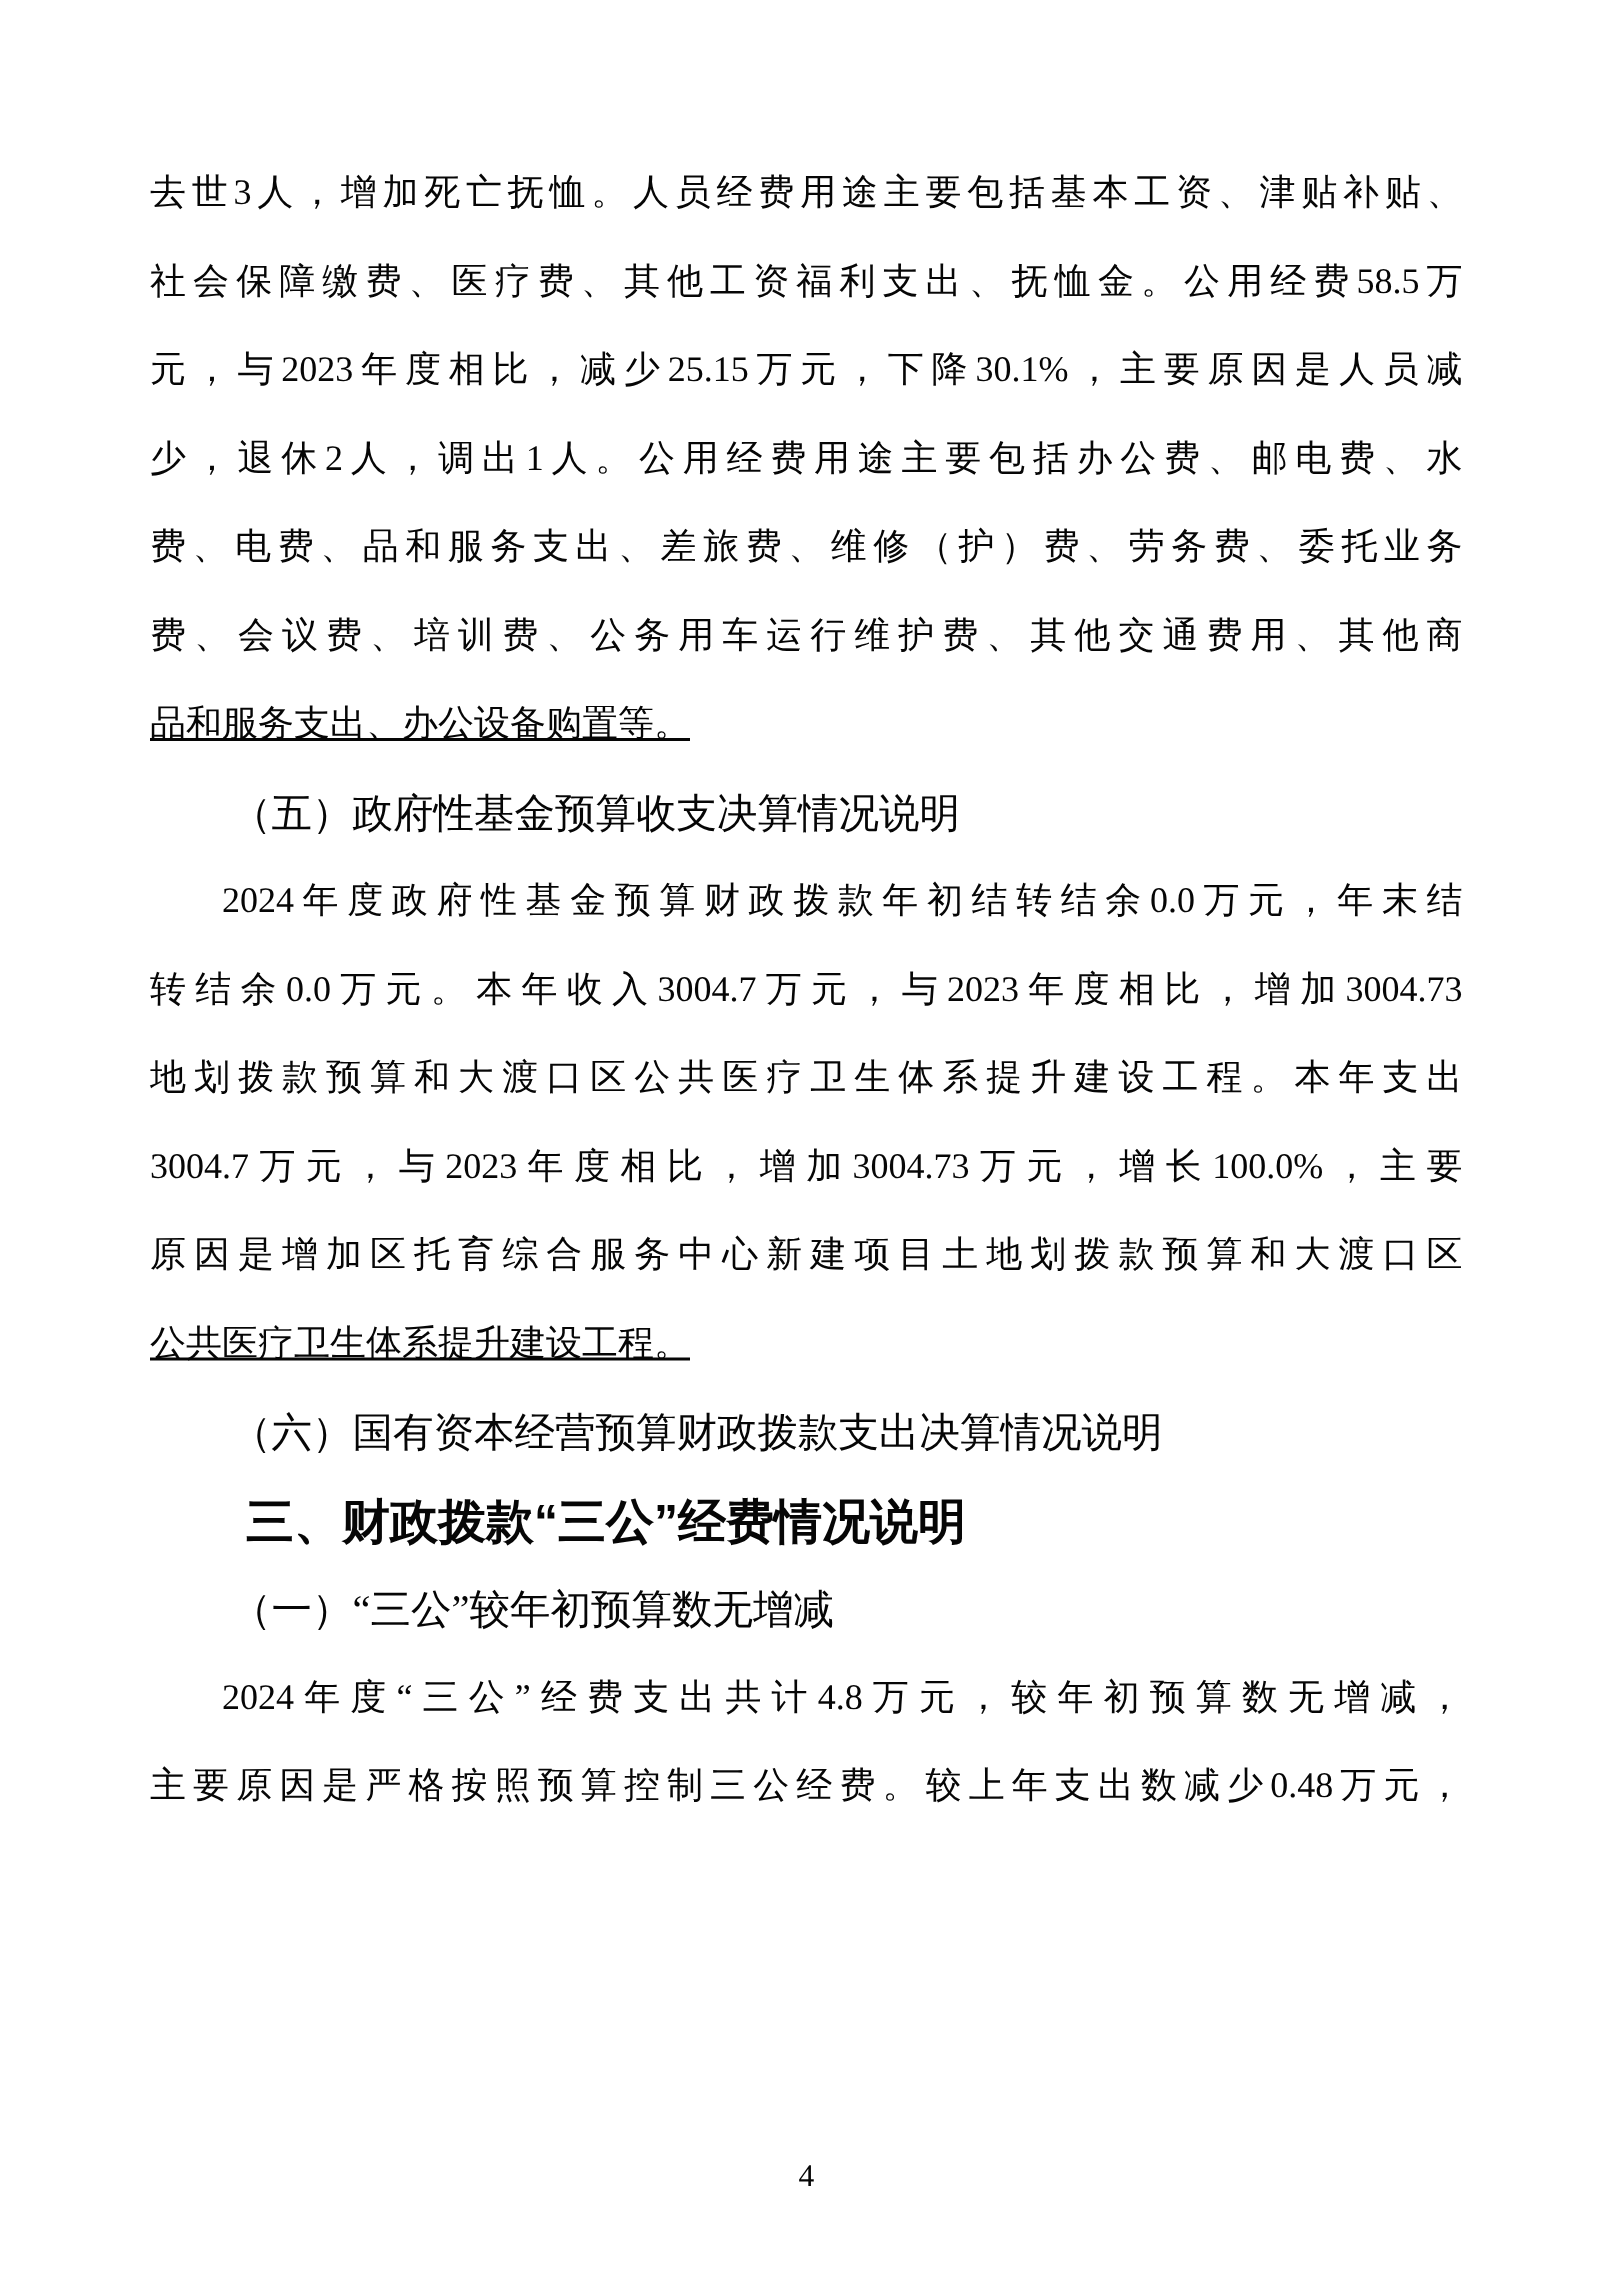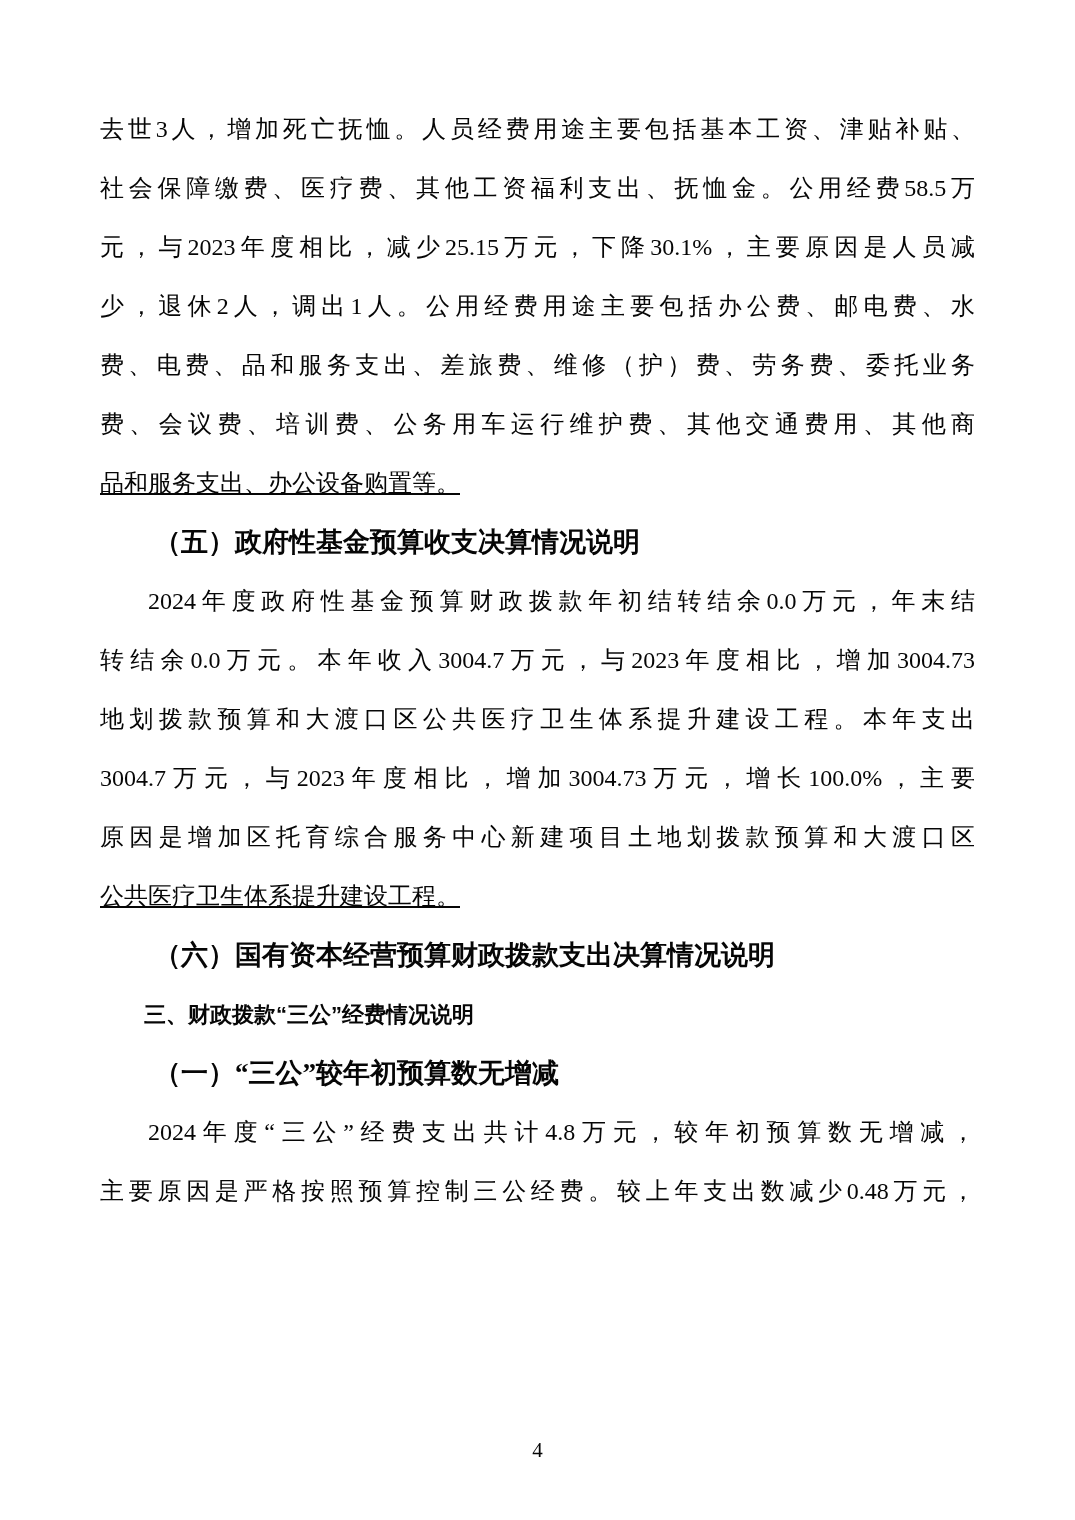--- a/index.html
+++ b/index.html
@@ -38,30 +38,30 @@
     text-align: left;
     text-align-last: left;
     text-decoration: underline;
   }
   
   .ind {
     text-indent: 2em;
   }
   
   .h-kai {
-    font-weight: bold;
+    font-weight: normal;
     font-size: 27px;
     text-align: left;
     text-align-last: left;
   }
   
   .h-hei {
     font-weight: bold;
     font-family: "Liberation Sans", "DejaVu Sans", sans-serif;
-    font-size: 22px;
+    font-size: 32px;
     text-align: center;
     text-align-last: left;
   }
   .page-number {
     position: absolute;
     left: 0;
     top: 1435px;
     width: 100%;
     text-align: center;
     font-size: 21px;

